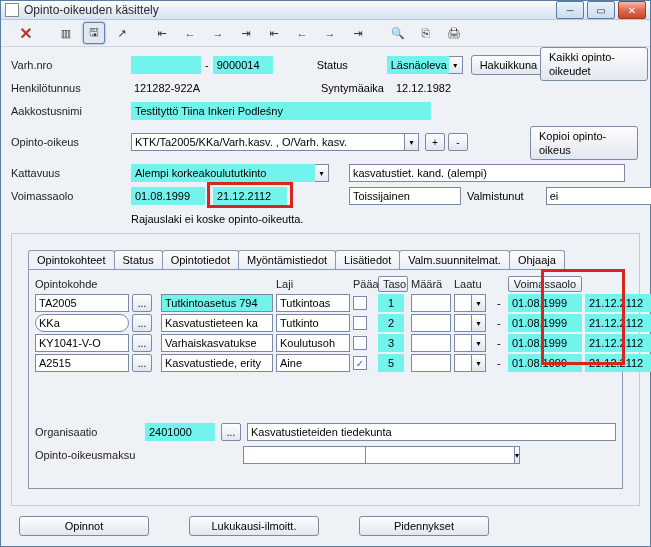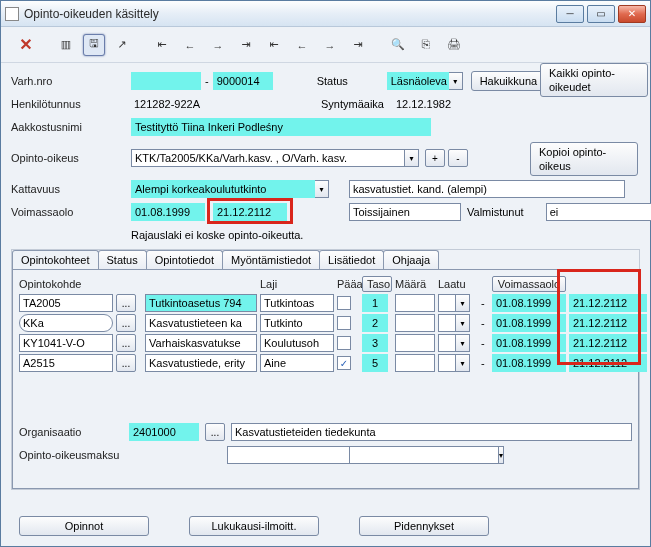--- a/index.html
+++ b/index.html
@@ -152,27 +152,28 @@
 
       </div>
       <div class="redbox" style="left:196px; top:-4px; width:86px; height:26px;"></div>
     </div>
 
     <div class="row">
       <div class="lbl"></div>
       <span>Rajauslaki ei koske opinto-oikeutta.</span>
     </div>
 
-    <div class="group" style="padding:0; position:relative;">
+    <div class="group" style="padding:16px; position:relative;">
       <div class="tabbar" id="tabbar">
           <div class="tab active">Opintokohteet</div>
           <div class="tab">Status</div>
           <div class="tab">Opintotiedot</div>
           <div class="tab">Myöntämistiedot</div>
           <div class="tab">Lisätiedot</div>
+          <div class="tab">Valm.suunnitelmat.</div>
           <div class="tab">Ohjaaja</div>
         </div>
       <div class="tabbody" style="position:relative; min-height:200px;">
         <div class="grid" id="grid">
             <div class="ghead">Opintokohde</div>
             <div></div>
             <div></div>
             <div class="ghead">Laji</div>
             <div class="ghead">Pääaine</div>
             <div class="ghead btnlike">Taso</div>

